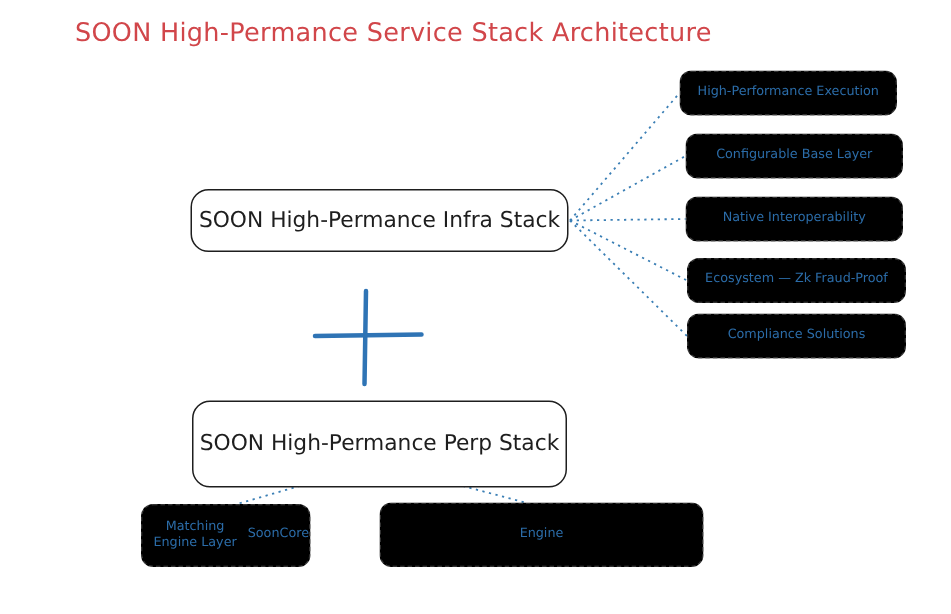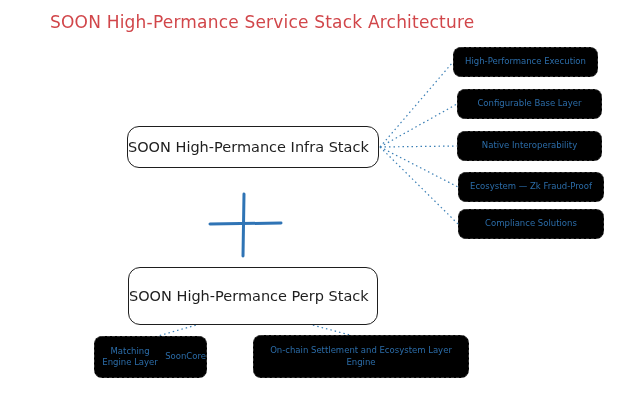--- a/index.html
+++ b/index.html
@@ -1,21 +1,21 @@
 <!DOCTYPE html>
 <html><head>
 <meta charset="utf-8">
 <style>
   html, body { margin: 0; padding: 0; background: #ffffff; }
   body { width: 634px; height: 409px; position: relative; overflow: hidden;
          font-family: "DejaVu Sans", sans-serif; }
   .title { position: absolute; left: 38px; top: 12px; font-size: 17px; color: #d1464a;
            letter-spacing: 0.2px; white-space: nowrap; margin-left: 12px; }
   .main-box { position: absolute; border: 1.6px solid #1e1e1e; border-radius: 12px;
-              display: flex; align-items: center; justify-content: flex-start;
+              display: flex; align-items: center; justify-content: center;
               font-size: 14.5px; color: #1e1e1e; background: #fff; box-sizing: border-box; }
   .infra { left: 127px; top: 126px; width: 252px; height: 42px; }
   .perp  { left: 128px; top: 267px; width: 250px; height: 58px; }
   .sub-box { position: absolute; border: 1.5px dashed #333; border-radius: 8px;
              display: flex; align-items: center; justify-content: center; text-align: center;
              font-size: 8.5px; color: #2b6ca8; background: #000000; box-sizing: border-box; line-height: 1.35; }
   .r1 { left: 453px; top: 47px;  width: 145px; height: 30px; }
   .r2 { left: 457px; top: 89px;  width: 145px; height: 30px; }
   .r3 { left: 457px; top: 131px; width: 145px; height: 30px; }
   .r4 { left: 458px; top: 172px; width: 146px; height: 30px; }
@@ -67,15 +67,14 @@
 
 <div class="main-box perp">
   <span>SOON High-Permance Perp Stack</span>
 </div>
 
 <div class="sub-box b1">
   <span>Matching Engine Layer</span>
   <span>SoonCore</span>
 </div>
 <div class="sub-box b2">
-  <span>On-chain Settlement and Ecosystem Layer</span>
   <span>Engine</span>
 </div>
 
 </body></html>

